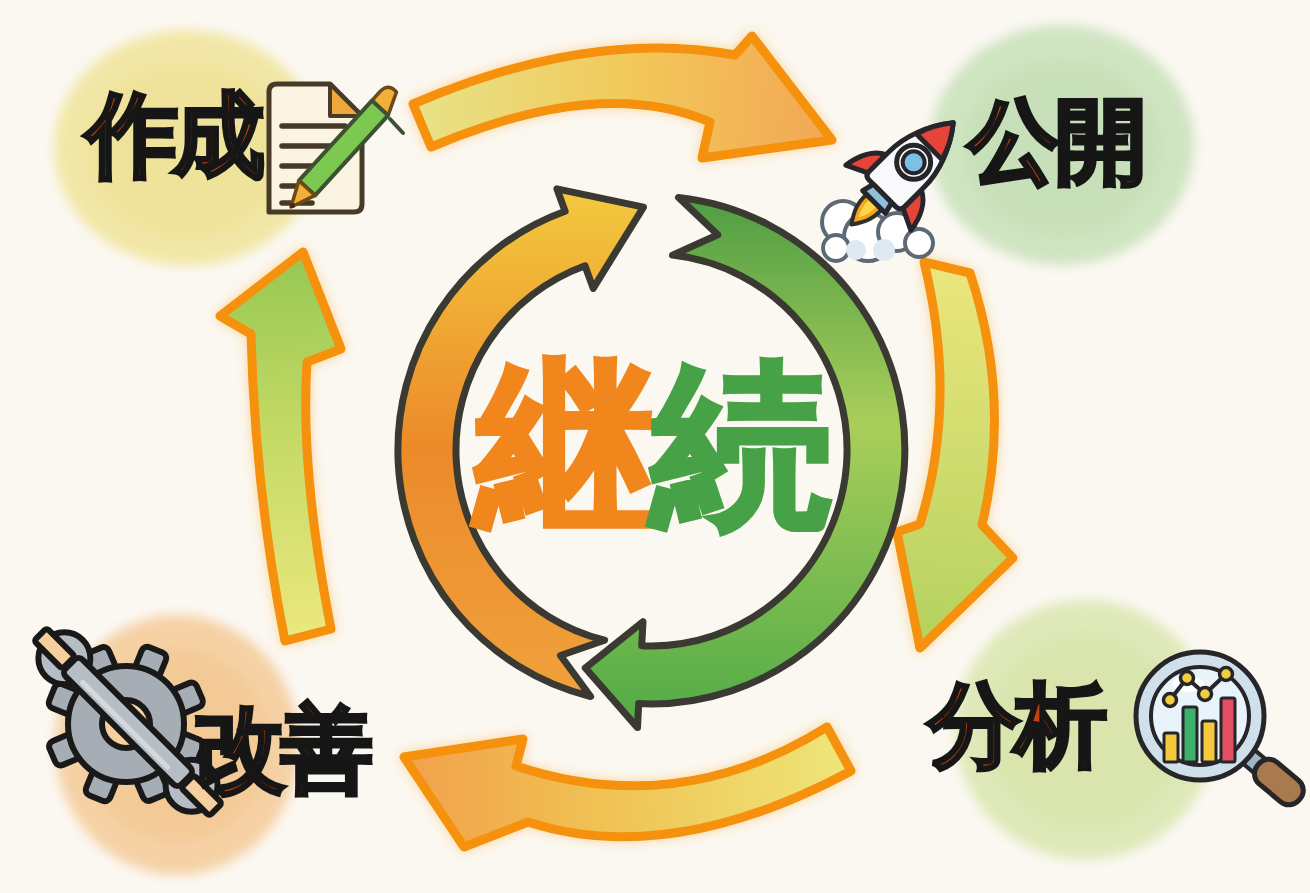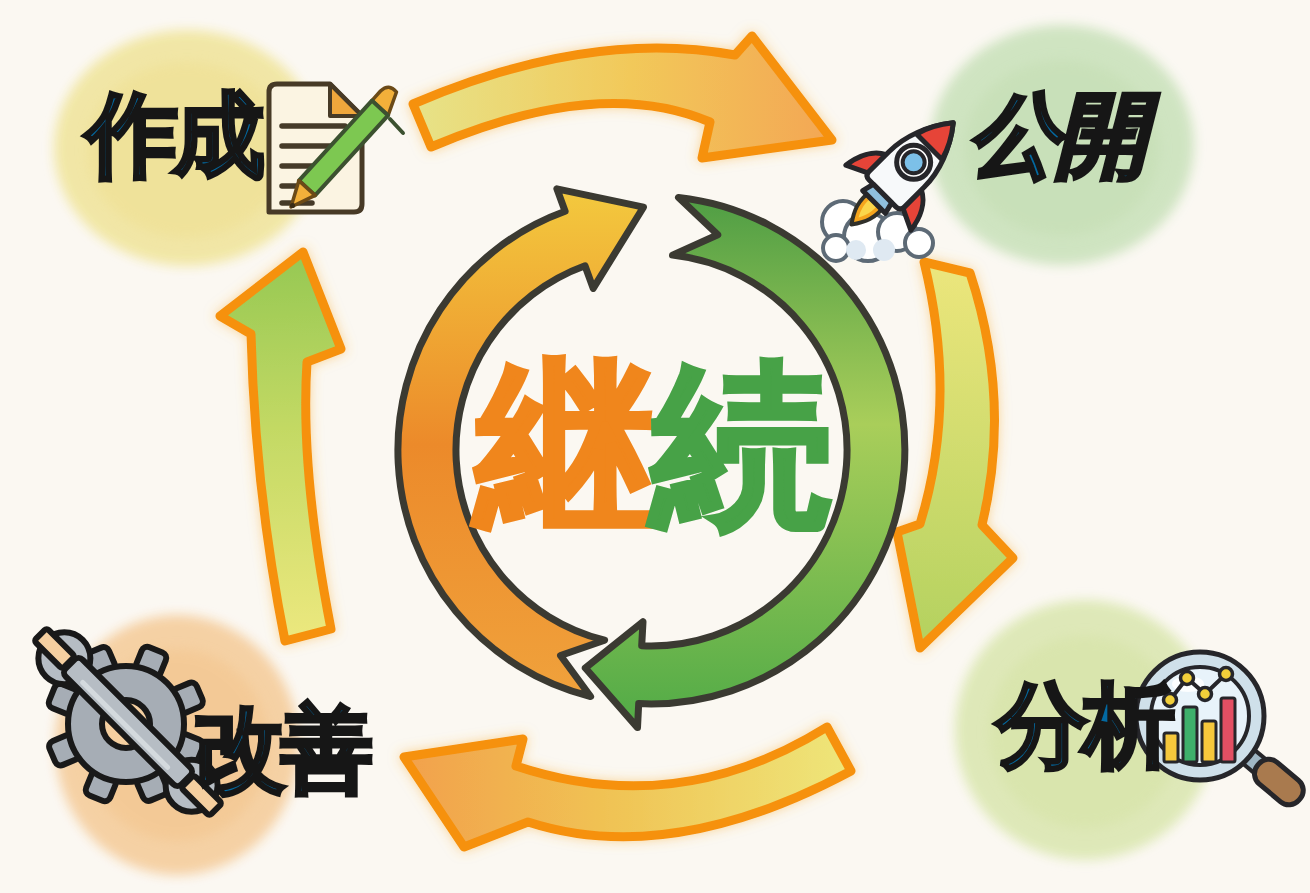--- a/index.html
+++ b/index.html
@@ -7,21 +7,21 @@
     position:relative;
     width:1310px;height:893px;
     background:#fbf8f2;
     overflow:hidden;
     font-family:"DejaVu Sans",sans-serif;
   }
   .canvas svg{position:absolute;left:0;top:0;}
   .stage-label{
     position:absolute;
     font-weight:900;
-    color:#0369a1;
+    color:#c2410c;
     -webkit-text-stroke:3.5px #161616;
     font-size:92px;
     letter-spacing:-5px;
     line-height:1;
     white-space:nowrap;
     user-select:none;
   }
   .center-word{
     position:absolute;
     left:448px;top:356px;width:408px;
@@ -193,22 +193,22 @@
           <circle cx="1170" cy="700" r="6.5"></circle>
           <circle cx="1187" cy="678" r="6.5"></circle>
           <circle cx="1205" cy="694" r="6.5"></circle>
           <circle cx="1226" cy="674" r="6.5"></circle>
         </g>
       </g>
     </g>
   </svg>
 
   <div class="stage-label" style="left:86px;top:90px;">作成</div>
-  <div class="stage-label" style="left:968px;top:90px;font-style:italic;">公開</div>
-  <div class="stage-label" style="left:996px;top:680px;">分析</div>
+  <div class="stage-label" style="left:968px;top:96px;">公開</div>
+  <div class="stage-label" style="left:928px;top:680px;">分析</div>
   <div class="stage-label" style="left:194px;top:704px;">改善</div>
 
   <div class="center-word">
     <span class="ch-first">継</span>
       <span class="ch-second">続</span>
   </div>
 
 </div>
 
 </body></html>

